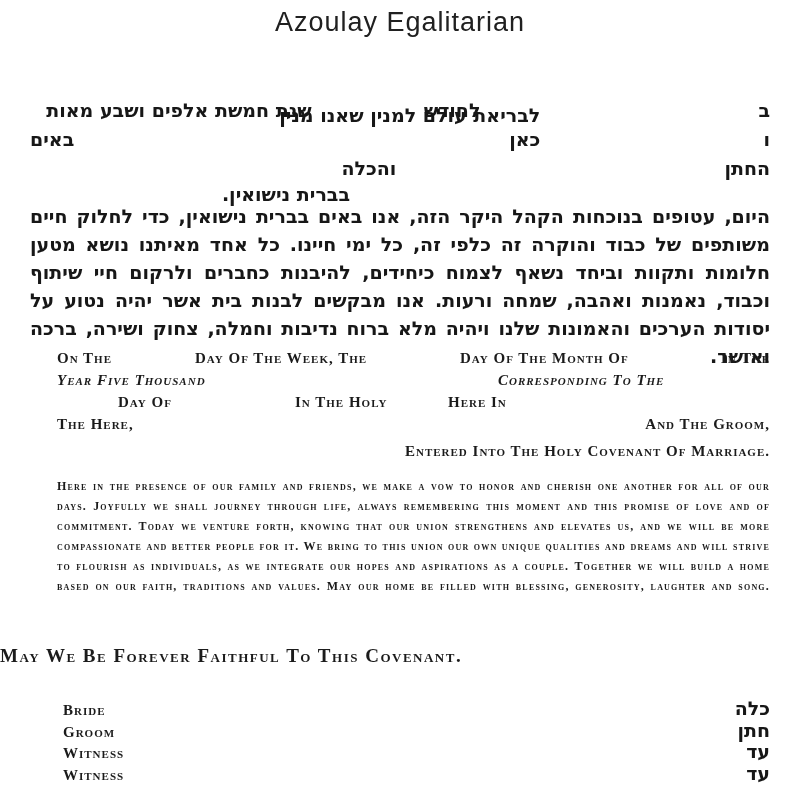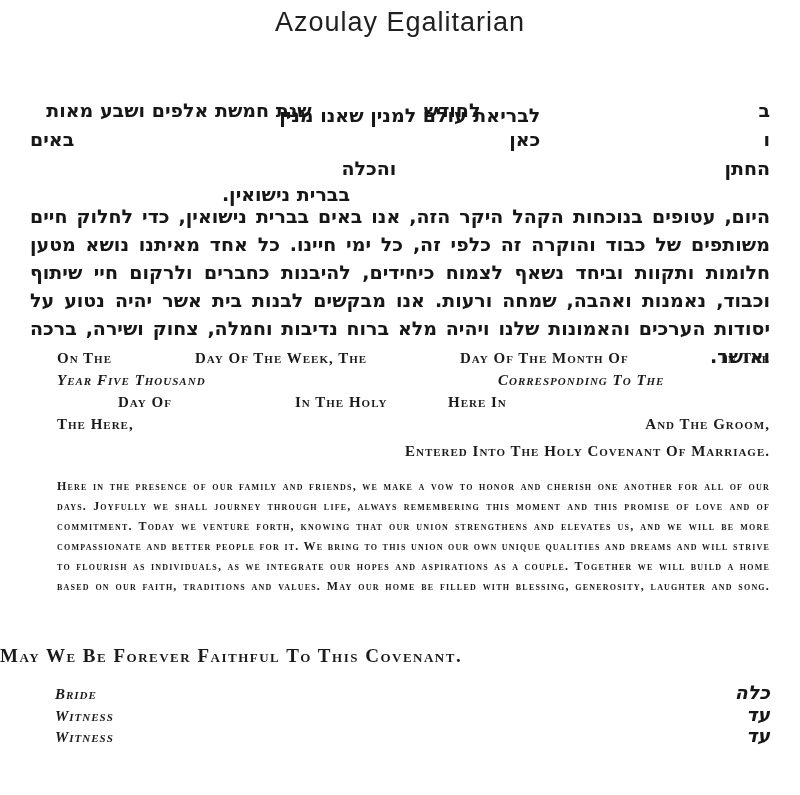--- a/index.html
+++ b/index.html
@@ -55,27 +55,27 @@
     position:absolute;top:476px;left:57px;right:30px;
     font-size:12px;line-height:20px;letter-spacing:1.2px;
     text-align:justify;text-align-last:justify;
   }
   .closing{
     position:absolute;top:645px;left:0;width:100%;
     text-align:left;
     font-size:19px;letter-spacing:1.5px;
   }
   
-  .sigs{position:absolute;top:682px;left:55px;right:30px;font-style:italic;}
+  .sigs{position:absolute;top:682px;left:63px;right:30px;}
   .sig-row{
     display:flex;justify-content:space-between;align-items:baseline;
     height:21.5px;
   }
   .sig-label{font-size:15px;}
-  .sig-heb{font-size:19px;line-height:20px;}
+  .sig-heb{font-size:19px;line-height:20px;margin-top:16px;}
 </style>
 </head>
 <body>
 
 <div class="page">
 
   <div class="title">Azoulay Egalitarian</div>
 
   <div class="heb heb-fill-line" id="hl1">
     <span>ב</span>
@@ -136,20 +136,24 @@
   <div class="eng eng-par">Here in the presence of our family and friends, we make a vow to honor and cherish one another for all of our days. Joyfully we shall journey through life, always remembering this moment and this promise of love and of commitment. Today we venture forth, knowing that our union strengthens and elevates us, and we will be more compassionate and better people for it. We bring to this union our own unique qualities and dreams and will strive to flourish as individuals, as we integrate our hopes and aspirations as a couple. Together we will build a home based on our faith, traditions and values. May our home be filled with blessing, generosity, laughter and song.</div>
 
   <div class="eng closing">May We Be Forever Faithful To This Covenant.</div>
 
   <div class="sigs">
     <div class="sig-row">
       <span class="eng sig-label">Bride</span>
       <span class="heb sig-heb">כלה</span>
     </div>
     <div class="sig-row">
+      <span class="eng sig-label">Groom</span>
+      <span class="heb sig-heb">חתן</span>
+    </div>
+    <div class="sig-row">
       <span class="eng sig-label">Witness</span>
       <span class="heb sig-heb">עד</span>
     </div>
     <div class="sig-row">
       <span class="eng sig-label">Witness</span>
       <span class="heb sig-heb">עד</span>
     </div>
   </div>
 
 </div>

